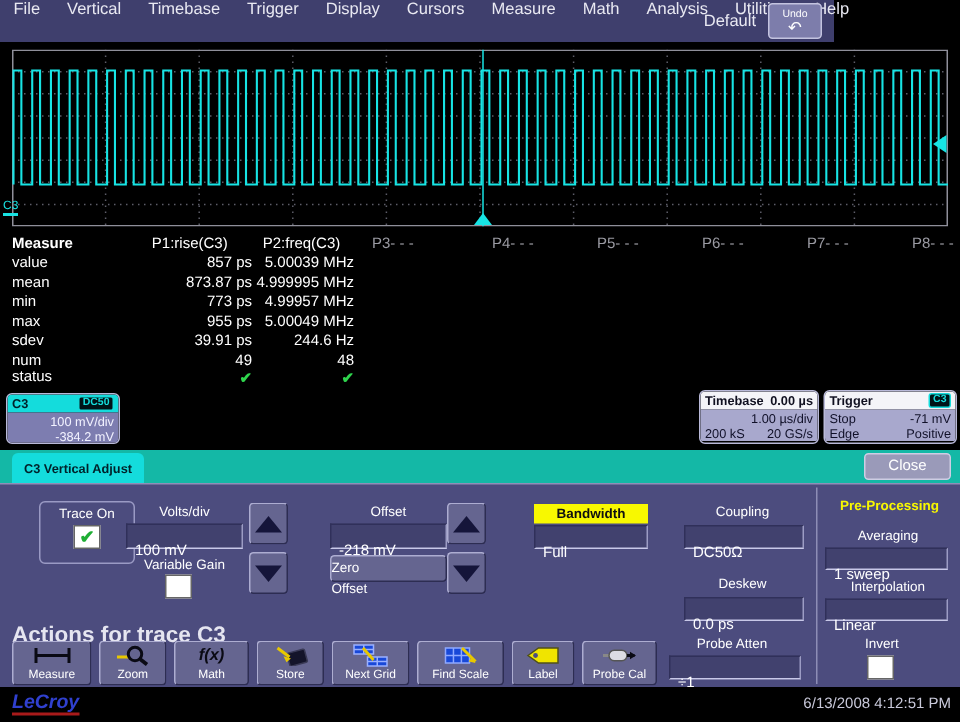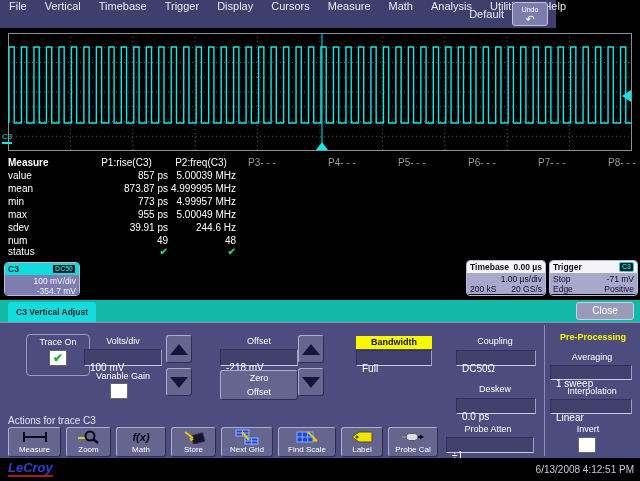--- a/index.html
+++ b/index.html
@@ -72,21 +72,21 @@
                align-items:center; justify-content:center; }
   .tri-up { width:0; height:0; border-left:9px solid transparent;
             border-right:9px solid transparent; border-bottom:11px solid #15153a; }
   .tri-dn { width:0; height:0; border-left:9px solid transparent;
             border-right:9px solid transparent; border-top:11px solid #15153a; }
   .checkbox { background:#fff; border:1px solid #666; width:18px; height:16px;
               text-align:center; line-height:15px; font-size:12px; color:#1fae35; font-weight:bold;}
   .ylbl { background:#f8f800; color:#101010; font-weight:bold; }
   #divider { position:absolute; left:544px; top:24px; width:1px; height:131px; background:#8d8db6; }
   #preproc-label { color:#f8f800; font-weight:bold; }
-  #actions-label { position:absolute; left:8px; top:113px; font-size:10px; color:#e5e5f0; }
+  #actions-label { position:absolute; left:8px; top:113px; font-size:15px; color:#e5e5f0;font-weight:bold; }
 
   
   #toolbar { position:absolute; left:8px; top:126px; display:flex; gap:5px; }
   .tbtn { height:30px; display:flex; flex-direction:column; align-items:center;
           justify-content:flex-end; padding-bottom:1px; }
   .tbtn .ic { height:17px; display:flex; align-items:center; }
   .tbtn .tl { font-size:8px; color:#fff; line-height:10px; white-space:nowrap; }
 
   
   #footer { position:absolute; left:0; top:458px; width:640px; height:23px; background:#000; }
@@ -200,21 +200,21 @@
   </div>
 </div>
 
 <div id="ch-box" class="desc">
   <div class="hd">
     <span>C3</span>
     <span class="badge-dk">DC50</span>
   </div>
   <div class="bd">
     <div>100 mV/div</div>
-    <div>-354.7 mV</div>
+    <div>-384.2 mV</div>
   </div>
 </div>
 
 <div id="tb-box" class="desc">
   <div class="hd">
     <span>Timebase</span>
     <span>0.00 µs</span>
   </div>
   <div class="bd">
     <div class="bd-line" style="justify-content:flex-end">
@@ -261,21 +261,21 @@
 
     <div class="arrow-btn btn3d" style="left:166px;top:12px">
         <span class="tri-up"></span>
       </div>
     <div class="arrow-btn btn3d" style="left:166px;top:45px">
         <span class="tri-dn"></span>
       </div>
 
     <div class="lbl" style="left:220px;top:13px;width:78px">Offset</div>
     <div class="fld" style="left:220px;top:26px;width:78px;height:17px">-218 mV</div>
-    <div class="btn3d abs" style="left:220px;top:47px;width:78px;height:30px;text-align:center;font-size:9px;line-height:14px">
+    <div class="btn3d abs" style="left:220px;top:47px;width:78px;height:18px;font-size:9px;line-height:14px">
       <div>Zero</div>
       <div>Offset</div>
     </div>
 
     <div class="arrow-btn btn3d" style="left:298px;top:12px">
         <span class="tri-up"></span>
       </div>
     <div class="arrow-btn btn3d" style="left:298px;top:45px">
         <span class="tri-dn"></span>
       </div>

